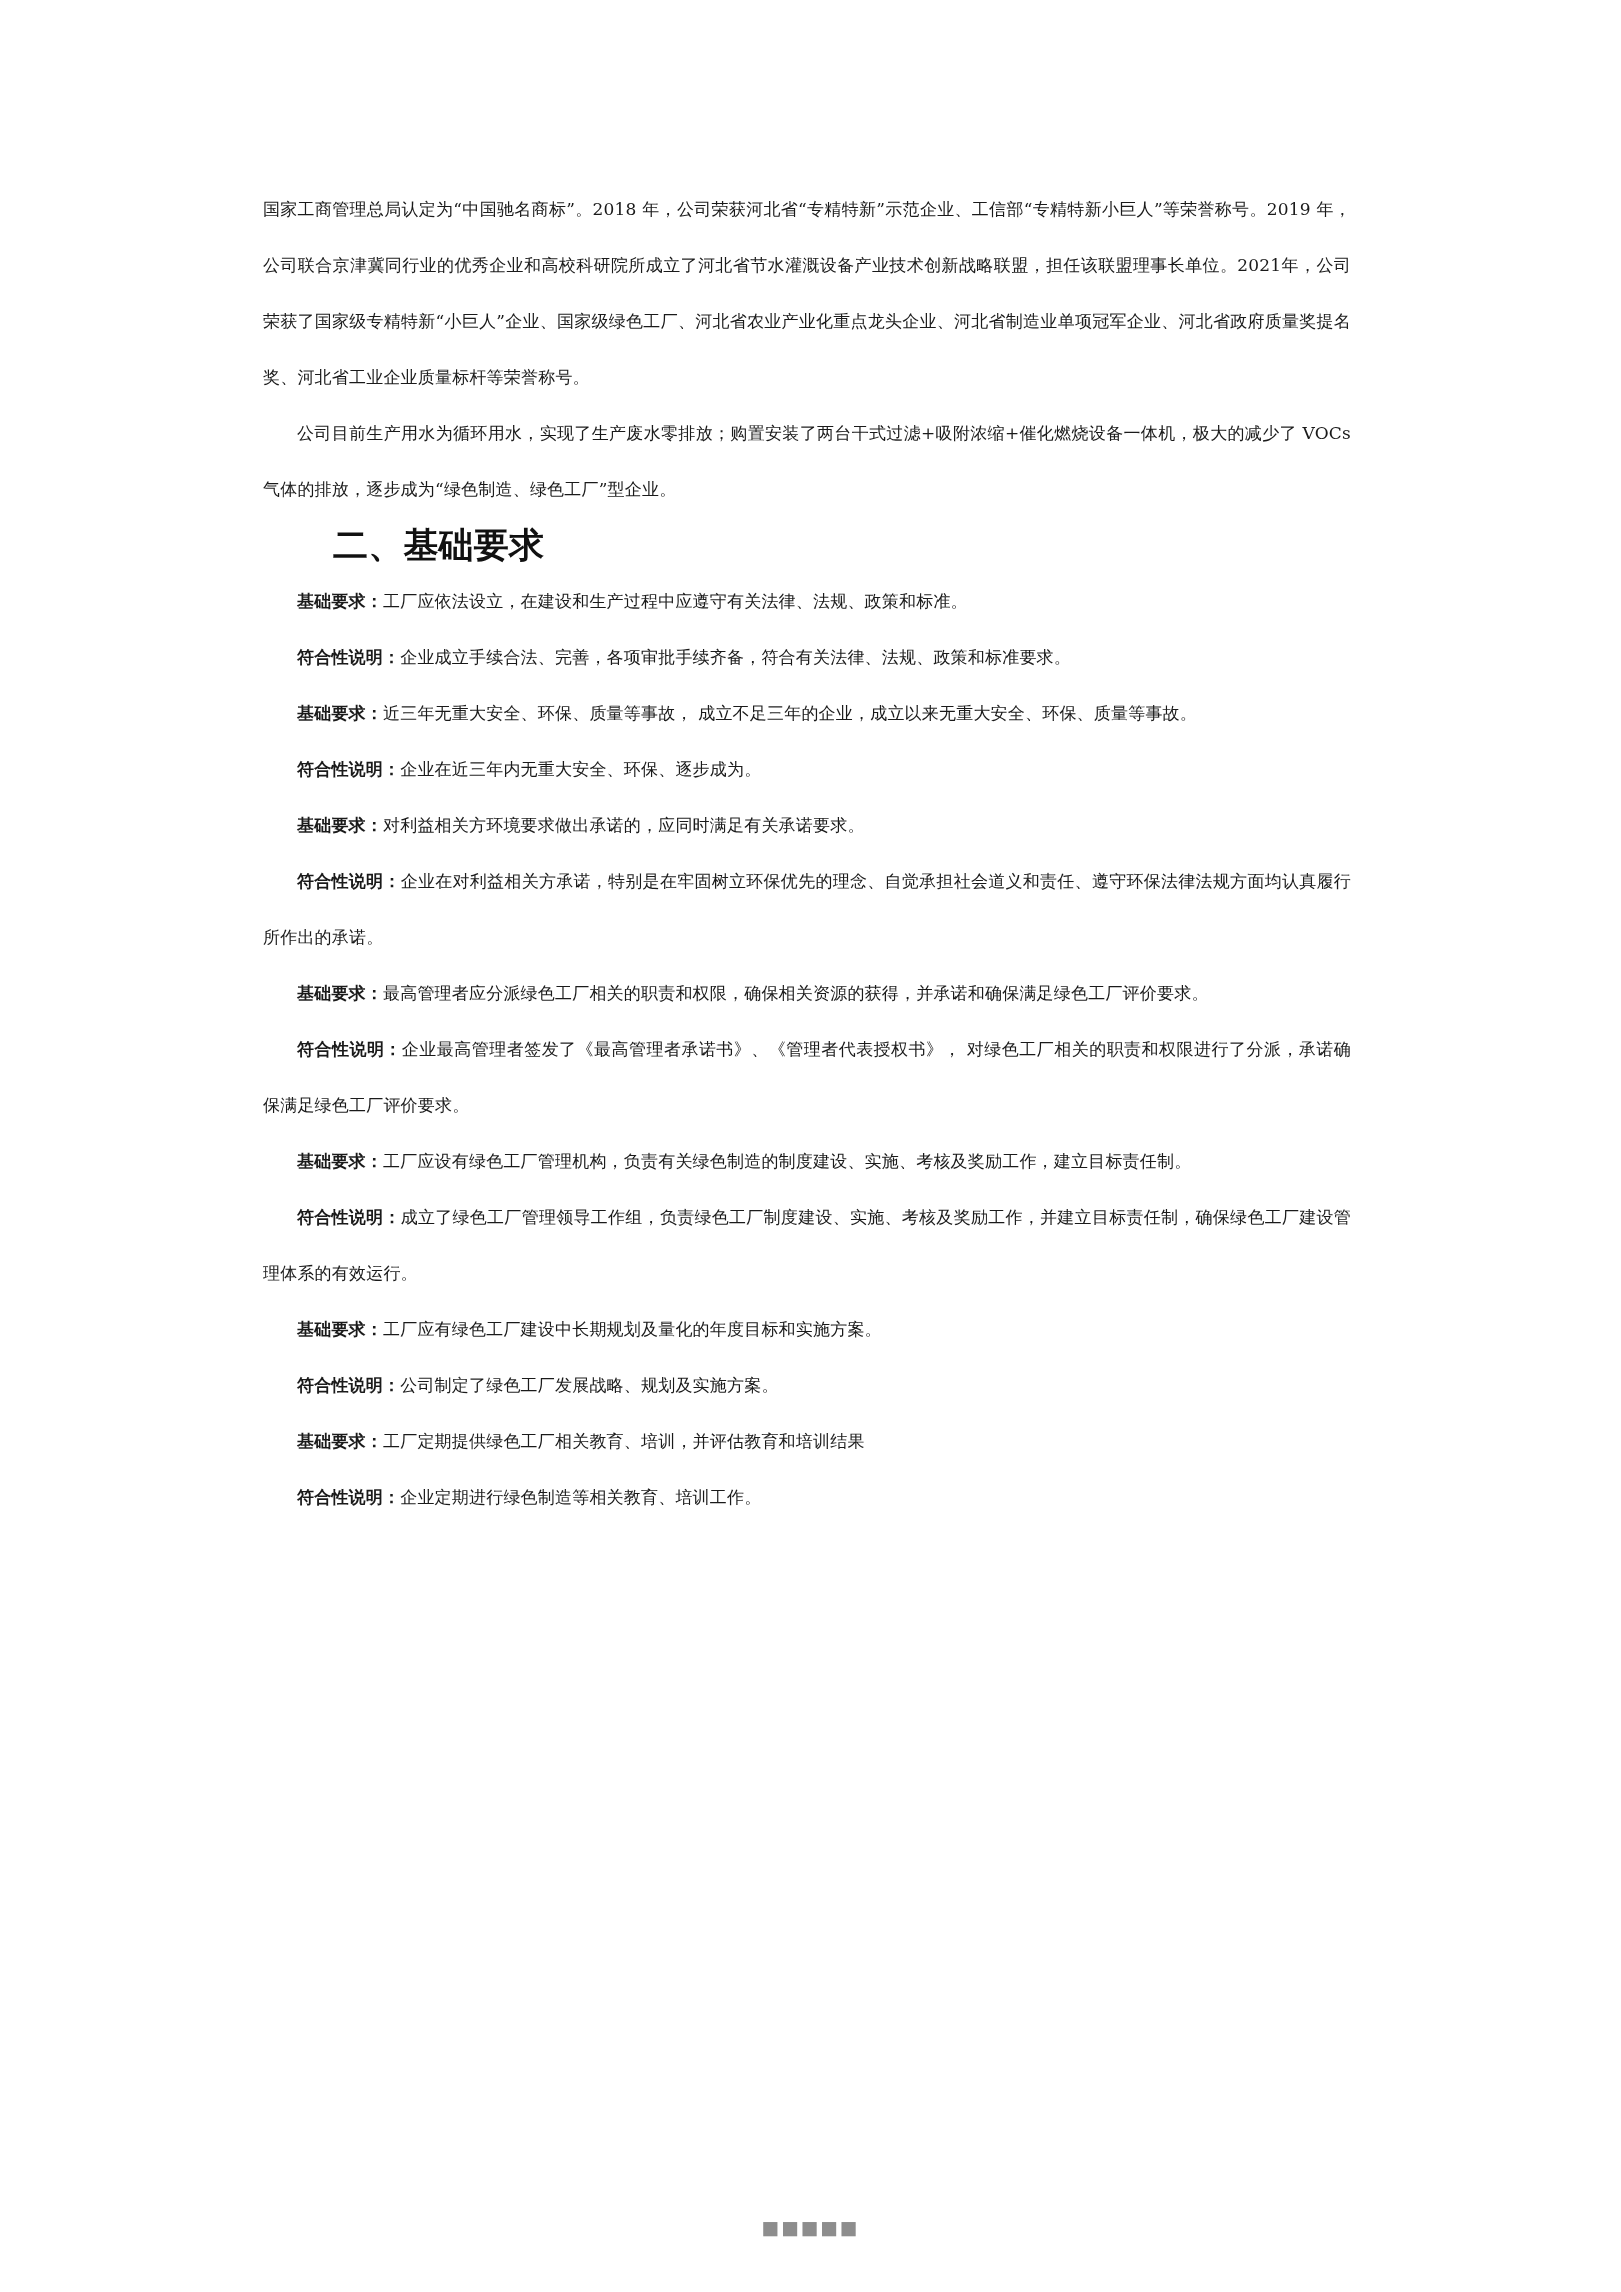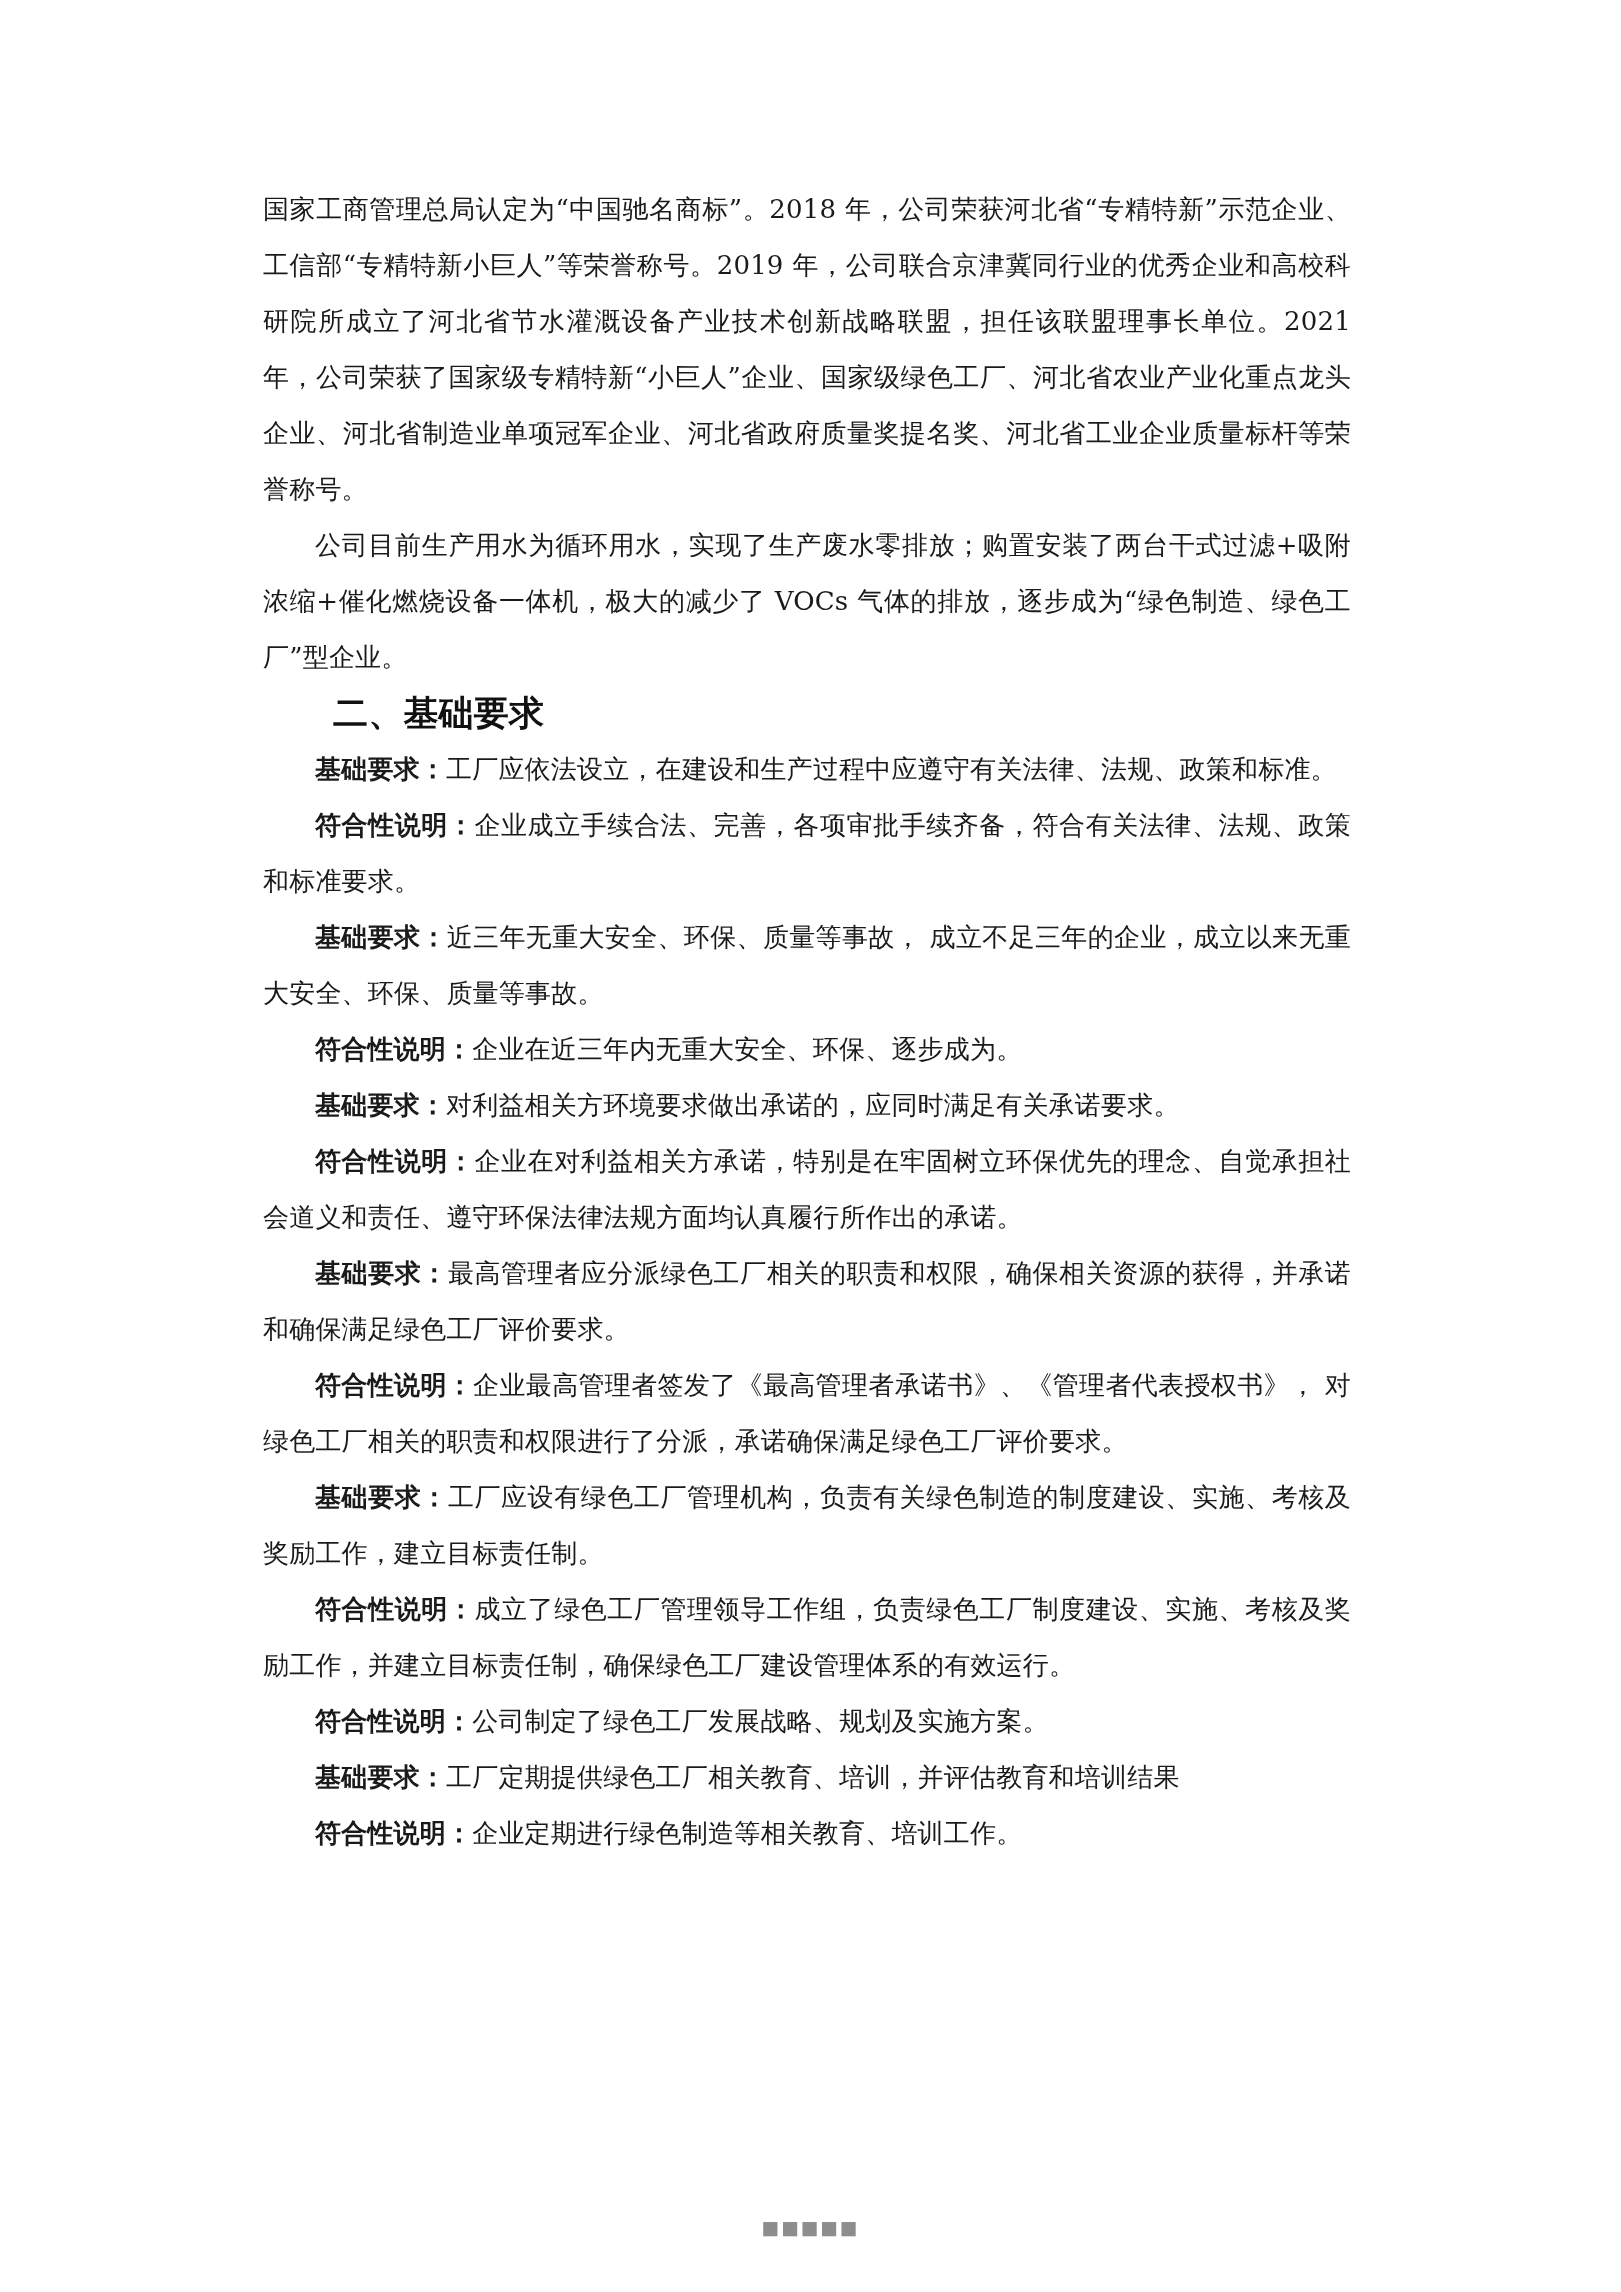--- a/index.html
+++ b/index.html
@@ -19,21 +19,21 @@
     color: #1a1a1a;
   }
   .content {
     position: absolute;
     left: 263px;
     top: 181px;
     width: 1088px;
   }
   p {
     margin: 0;
-    font-size: 26px;
+    font-size: 17px;
     line-height: 56px;
     text-align: justify;
     text-justify: inter-ideograph;
     letter-spacing: 0.2px;
     color: #1a1a1a;
     font-weight: 500;
   }
   p.indent {
     text-indent: 2em;
   }
@@ -87,20 +87,21 @@
     <p class="indent"><span class="lead">符合性说明：</span><span>企业在对利益相关方承诺，特别是在牢固树立环保优先的理念、自觉承担社会道义和责任、遵守环保法律法规方面均认真履行所作出的承诺。</span></p>
 
     <p class="indent"><span class="lead">基础要求：</span><span>最高管理者应分派绿色工厂相关的职责和权限，确保相关资源的获得，并承诺和确保满足绿色工厂评价要求。</span></p>
 
     <p class="indent"><span class="lead">符合性说明：</span><span>企业最高管理者签发了《最高管理者承诺书》、《管理者代表授权书》， 对绿色工厂相关的职责和权限进行了分派，承诺确保满足绿色工厂评价要求。</span></p>
 
     <p class="indent"><span class="lead">基础要求：</span><span>工厂应设有绿色工厂管理机构，负责有关绿色制造的制度建设、实施、考核及奖励工作，建立目标责任制。</span></p>
 
     <p class="indent"><span class="lead">符合性说明：</span><span>成立了绿色工厂管理领导工作组，负责绿色工厂制度建设、实施、考核及奖励工作，并建立目标责任制，确保绿色工厂建设管理体系的有效运行。</span></p>
 
+    <p class="indent"><span class="lead">基础要求：</span><span>工厂应有绿色工厂建设中长期规划及量化的年度目标和实施方案。</span></p>
 
     <p class="indent"><span class="lead">符合性说明：</span><span>公司制定了绿色工厂发展战略、规划及实施方案。</span></p>
 
     <p class="indent"><span class="lead">基础要求：</span><span>工厂定期提供绿色工厂相关教育、培训，并评估教育和培训结果</span></p>
 
     <p class="indent"><span class="lead">符合性说明：</span><span>企业定期进行绿色制造等相关教育、培训工作。</span></p>
 
   </div>
 
   <div class="footer">■■■■■</div>

